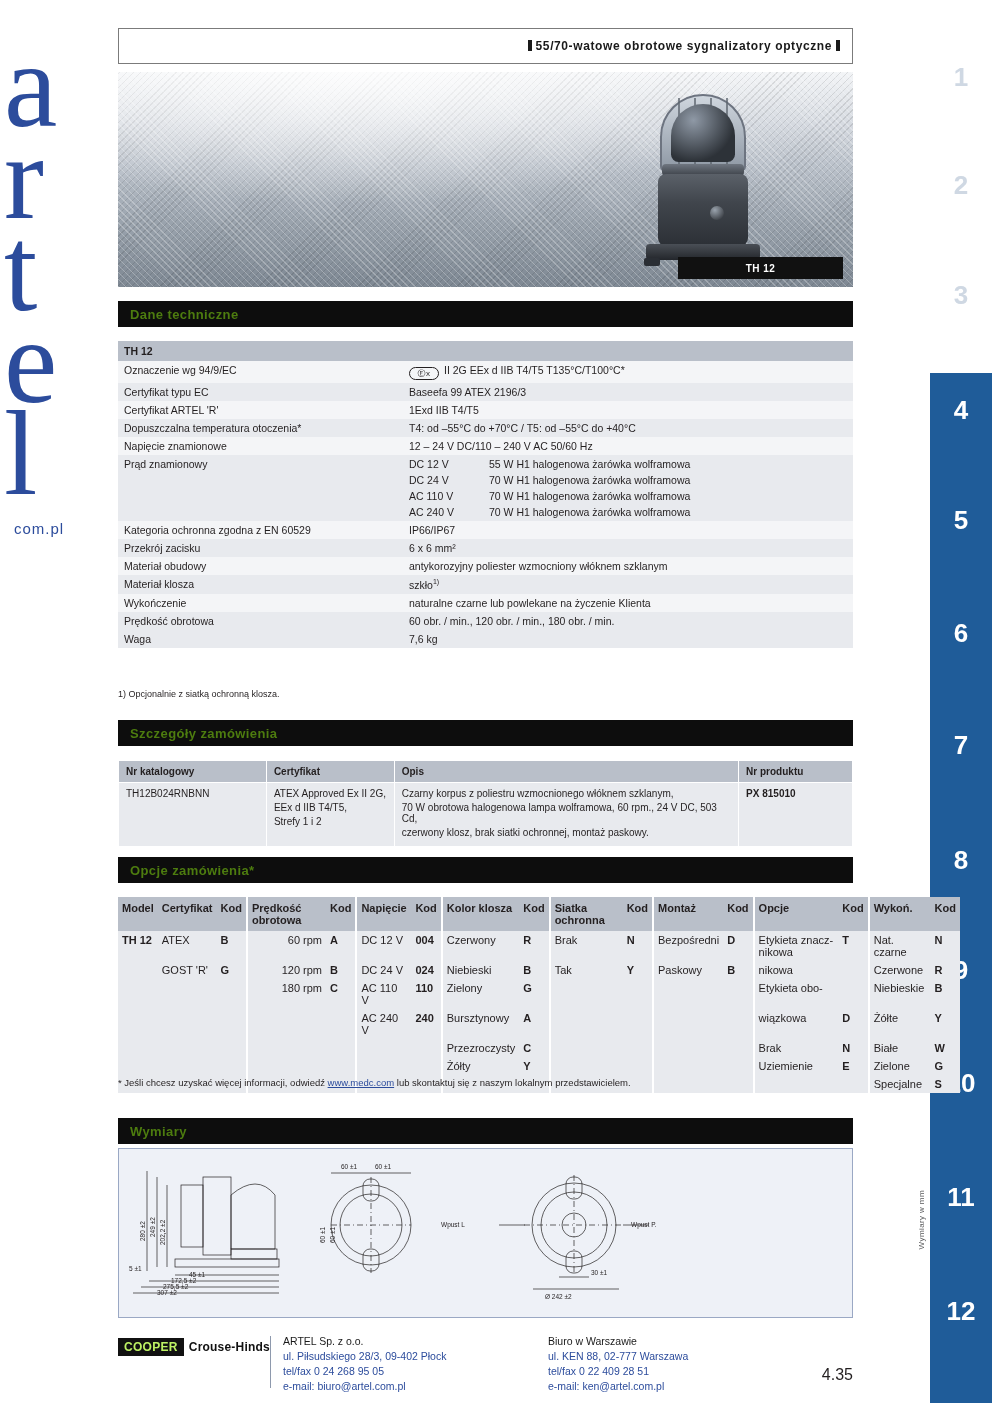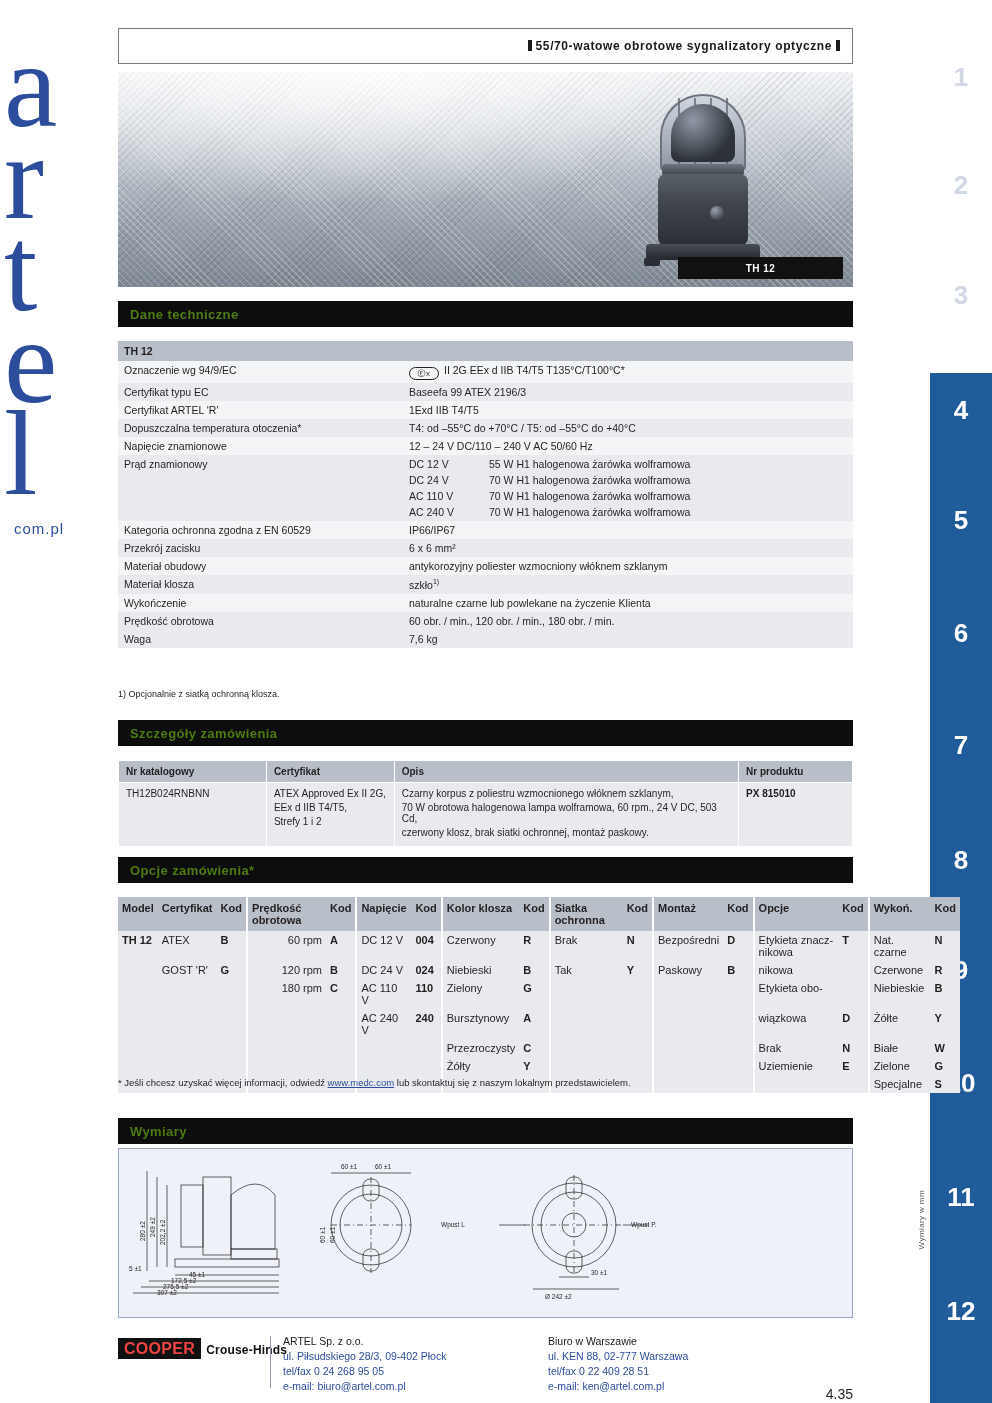--- a/index.html
+++ b/index.html
@@ -152,27 +152,27 @@
   
   .dimbox {
     position:absolute; left:118px; top:1148px; width:735px; height:170px;
     border:1px solid #9aa8c4; background:#eef1f7;
   }
   .dimsvg { position:absolute; left:0; top:0; }
 
   
   .footer { position:absolute; left:118px; top:1330px; width:735px; height:60px; font-size:10.5px; }
   .cooper { position:absolute; left:0px; top:10px; }
-  .cooper .c1 { background:#111; color:#ef4444; font-weight:bold; font-size:16px; padding:2px 6px; letter-spacing:.3px; }
+  .cooper .c1 { background:#111; color:#bef264; font-weight:bold; font-size:12px; padding:2px 6px; letter-spacing:.3px; }
   .cooper .c2 { font-size:12px; font-weight:bold; color:#111; margin-left:5px; letter-spacing:.2px; }
   .addr { position:absolute; color:#2c4c9c; line-height:15px; }
   .addr .nm { font-weight:normal; color:#1a1a1a; }
   .addr.a1 { left:165px; top:4px; }
   .addr.a2 { left:430px; top:4px; text-align:left; width:260px; }
-  .pageno { position:absolute; right:0px; top:56px; font-size:14px; color:#231f20; }
+  .pageno { position:absolute; right:0px; top:36px; font-size:16px; color:#231f20; }
   .divider-v { position:absolute; left:152px; top:6px; width:1px; height:52px; background:#8e99ad; }
 </style>
 </head>
 <body>
 
 <div class="logo-col">
   <div class="logo-word">
     <span>a</span>
     <span>r</span>
     <span>t</span>

